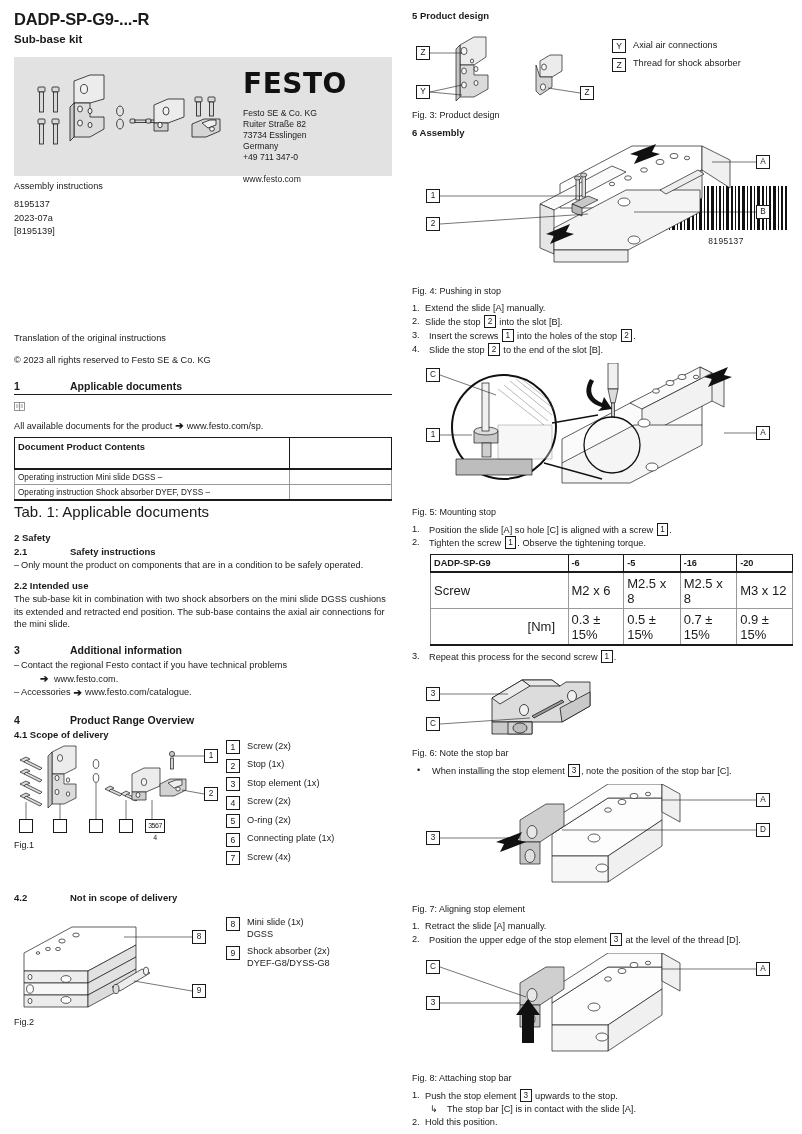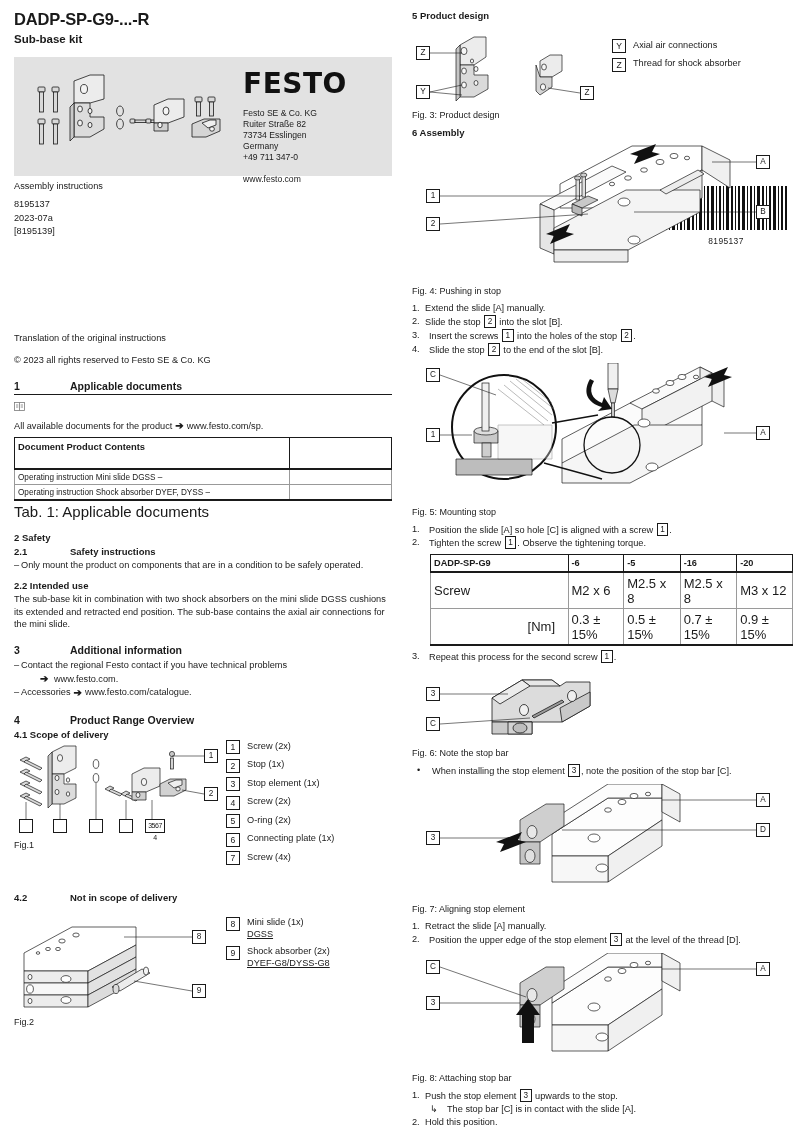--- a/index.html
+++ b/index.html
@@ -101,21 +101,21 @@
 
   
   .legend { font-size:9.2px; line-height:1.3; }
   .legend-row { display:flex; align-items:flex-start; margin-bottom:4.5px; }
   .legend-box {
     border:1px solid #1a1a1a; width:14px; height:14px;
     font-size:8.6px; line-height:13px; text-align:center; flex:none;
     margin-right:7px; background:#fff;
   }
   .legend-txt { padding-top:0.5px; }
-  .legend-txt .l2 { display:block;text-decoration:underline; }
+  .legend-txt .l2 { display:block; }
 
   
   .fig { position:relative; }
   .fig svg { display:block; }
   .callout {
     position:absolute; border:1px solid #1a1a1a; background:#fff;
     font-size:8.2px; line-height:12px; text-align:center;
     width:14px; height:14px;
   }
   .figlbl { font-size:9px; }

